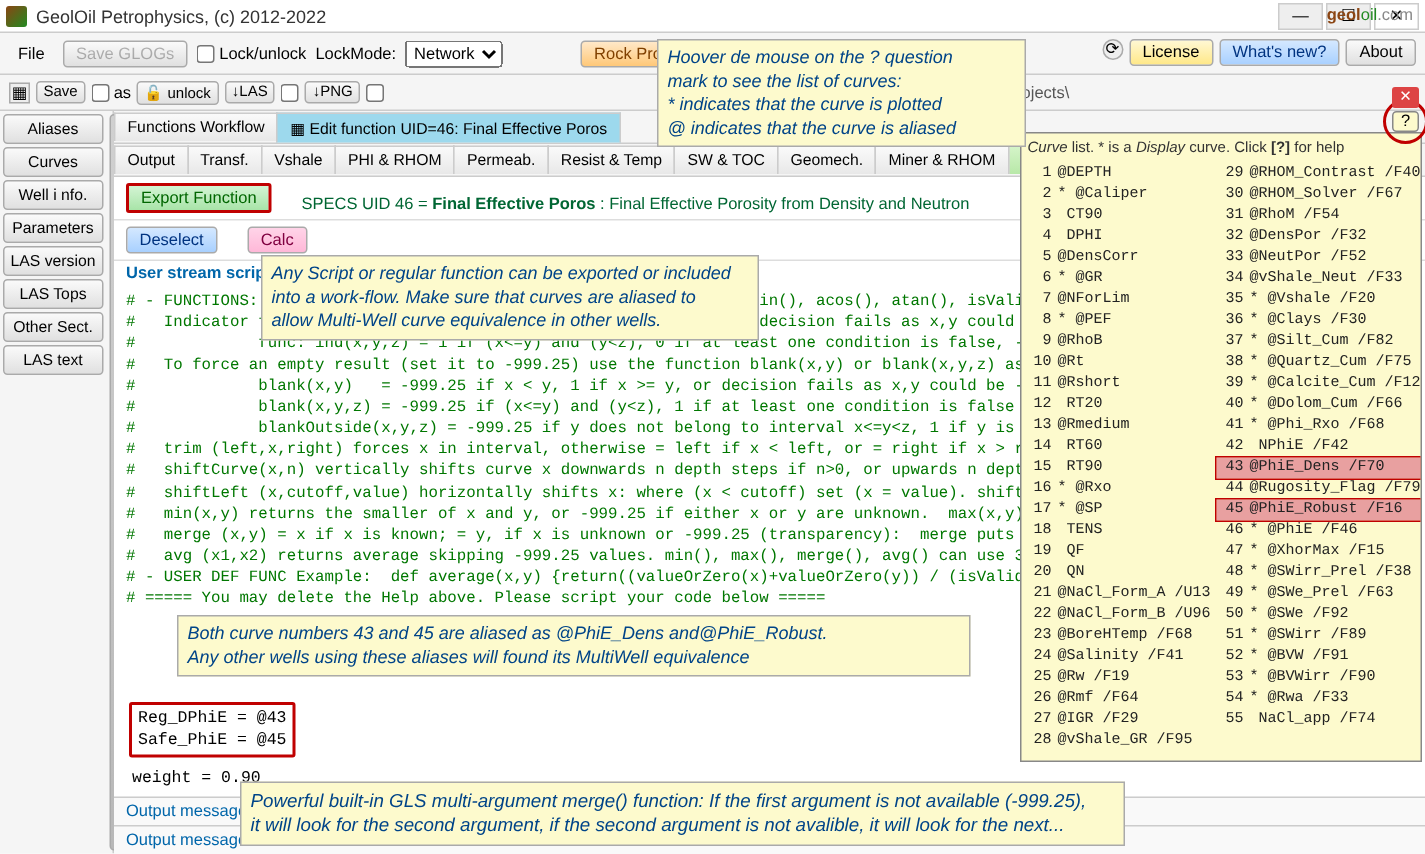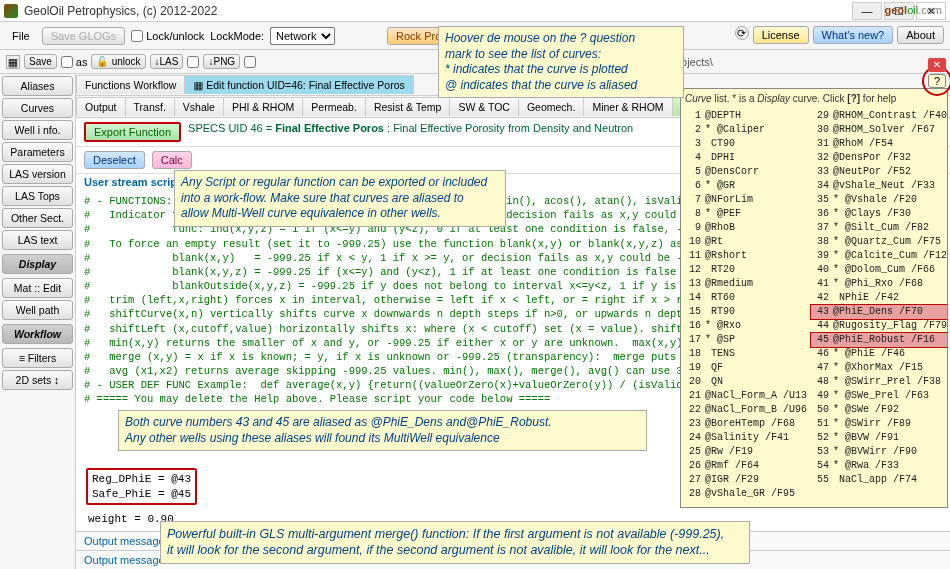--- a/index.html
+++ b/index.html
@@ -18,29 +18,29 @@
 .btn.pink { background: linear-gradient(#ffd4e8,#ffb8d8); color: #800040; }
 .btn.blue { background: linear-gradient(#d4e8ff,#a8d0ff); color: #003380; }
 .btn.yellow { background: linear-gradient(#fff8d4,#ffe888); }
 .btn.orange { background: linear-gradient(#ffe8c8,#ffc878); color: #804000; }
 .chk { display: inline-flex; align-items: center; gap: 3px; }
 input[type=checkbox] { width: 12px; height: 12px; }
 select { font-size: 11px; padding: 1px; }
 .toolbar2 { background: #f5f5f5; height: 24px; display: flex; align-items: center; padding: 0 6px; gap: 4px; border-bottom: 1px solid #ccc; position: relative; }
 .pathbar { flex: 1; text-align: center; color: #555; font-size: 11px; }
 .main { display: flex; height: calc(100% - 74px); }
-.sidebar { width: 76px; background: #f5f5f5; border-right: 1px solid #ccc; display: flex; flex-direction: column; }
+.sidebar { width: 76px; background: #f5f5f5; border-right: 1px solid #ccc; display: flex; flex-direction: row; }
 .side-btn { border: 1px solid #aaa; border-radius: 3px; margin: 2px; padding: 3px 4px; font-size: 10.5px; text-align: center; background: linear-gradient(#fafafa,#e0e0e0); cursor: pointer; white-space: nowrap; overflow: hidden; }
 .side-btn.header { background: linear-gradient(#d0d0d0,#b8b8b8); font-style: italic; font-weight: bold; }
 .content { flex: 1; background: #fff; display: flex; flex-direction: column; overflow: hidden; }
 .tab-row { display: flex; background: #f5f5f5; border-bottom: 1px solid #ccc; height: 22px; align-items: center; }
 .tab { border: 1px solid #ccc; border-bottom: none; padding: 3px 8px; margin-right: -1px; font-size: 10.5px; background: linear-gradient(#fafafa,#e8e8e8); cursor: pointer; white-space: nowrap; }
 .tab.active { background: #9dd9ed; }
 .tab.script { background: linear-gradient(#d4f4c8,#b8e8a8); }
-.func-row { padding: 4px 8px; display: flex; align-items: flex-start; gap: 7px; border-bottom: 1px solid #ddd; }
+.func-row { padding: 4px 8px; display: flex; align-items: flex-end; gap: 20px; border-bottom: 1px solid #ddd; }
 .spec-label { color: #006633; font-size: 11px; }
 .script-area { flex: 1; padding: 4px 8px; font-family: 'Courier New', monospace; font-size: 10.5px; color: #007700; line-height: 1.35; overflow: hidden; white-space: pre; background: #fff; position: relative; }
 .stream-label { color: #0066aa; font-weight: bold; font-family: Arial; padding: 2px 8px; }
 .callout { position: absolute; background: #fdfacd; border: 1px solid #aaa; padding: 4px 6px; font-style: italic; color: #004488; font-size: 12px; z-index: 20; line-height: 1.3; }
 .redbox { border: 2px solid #c00000; border-radius: 2px; }
 .redcircle { border: 2px solid #c00000; border-radius: 50%; position: absolute; z-index: 25; }
 .curvelist { position: absolute; right: 2px; top: 88px; width: 268px; height: 420px; background: #fdfacd; border: 1px solid #888; z-index: 15; font-size: 10px; padding: 2px; overflow: hidden; font-family: 'Courier New', monospace; }
 .curvelist-head { font-family: Arial; font-size: 10px; padding: 2px; color: #333; margin-bottom: 3px; }
 .curvelist-cols { display: flex; gap: 4px; }
 .curvelist-col { flex: 1; }

